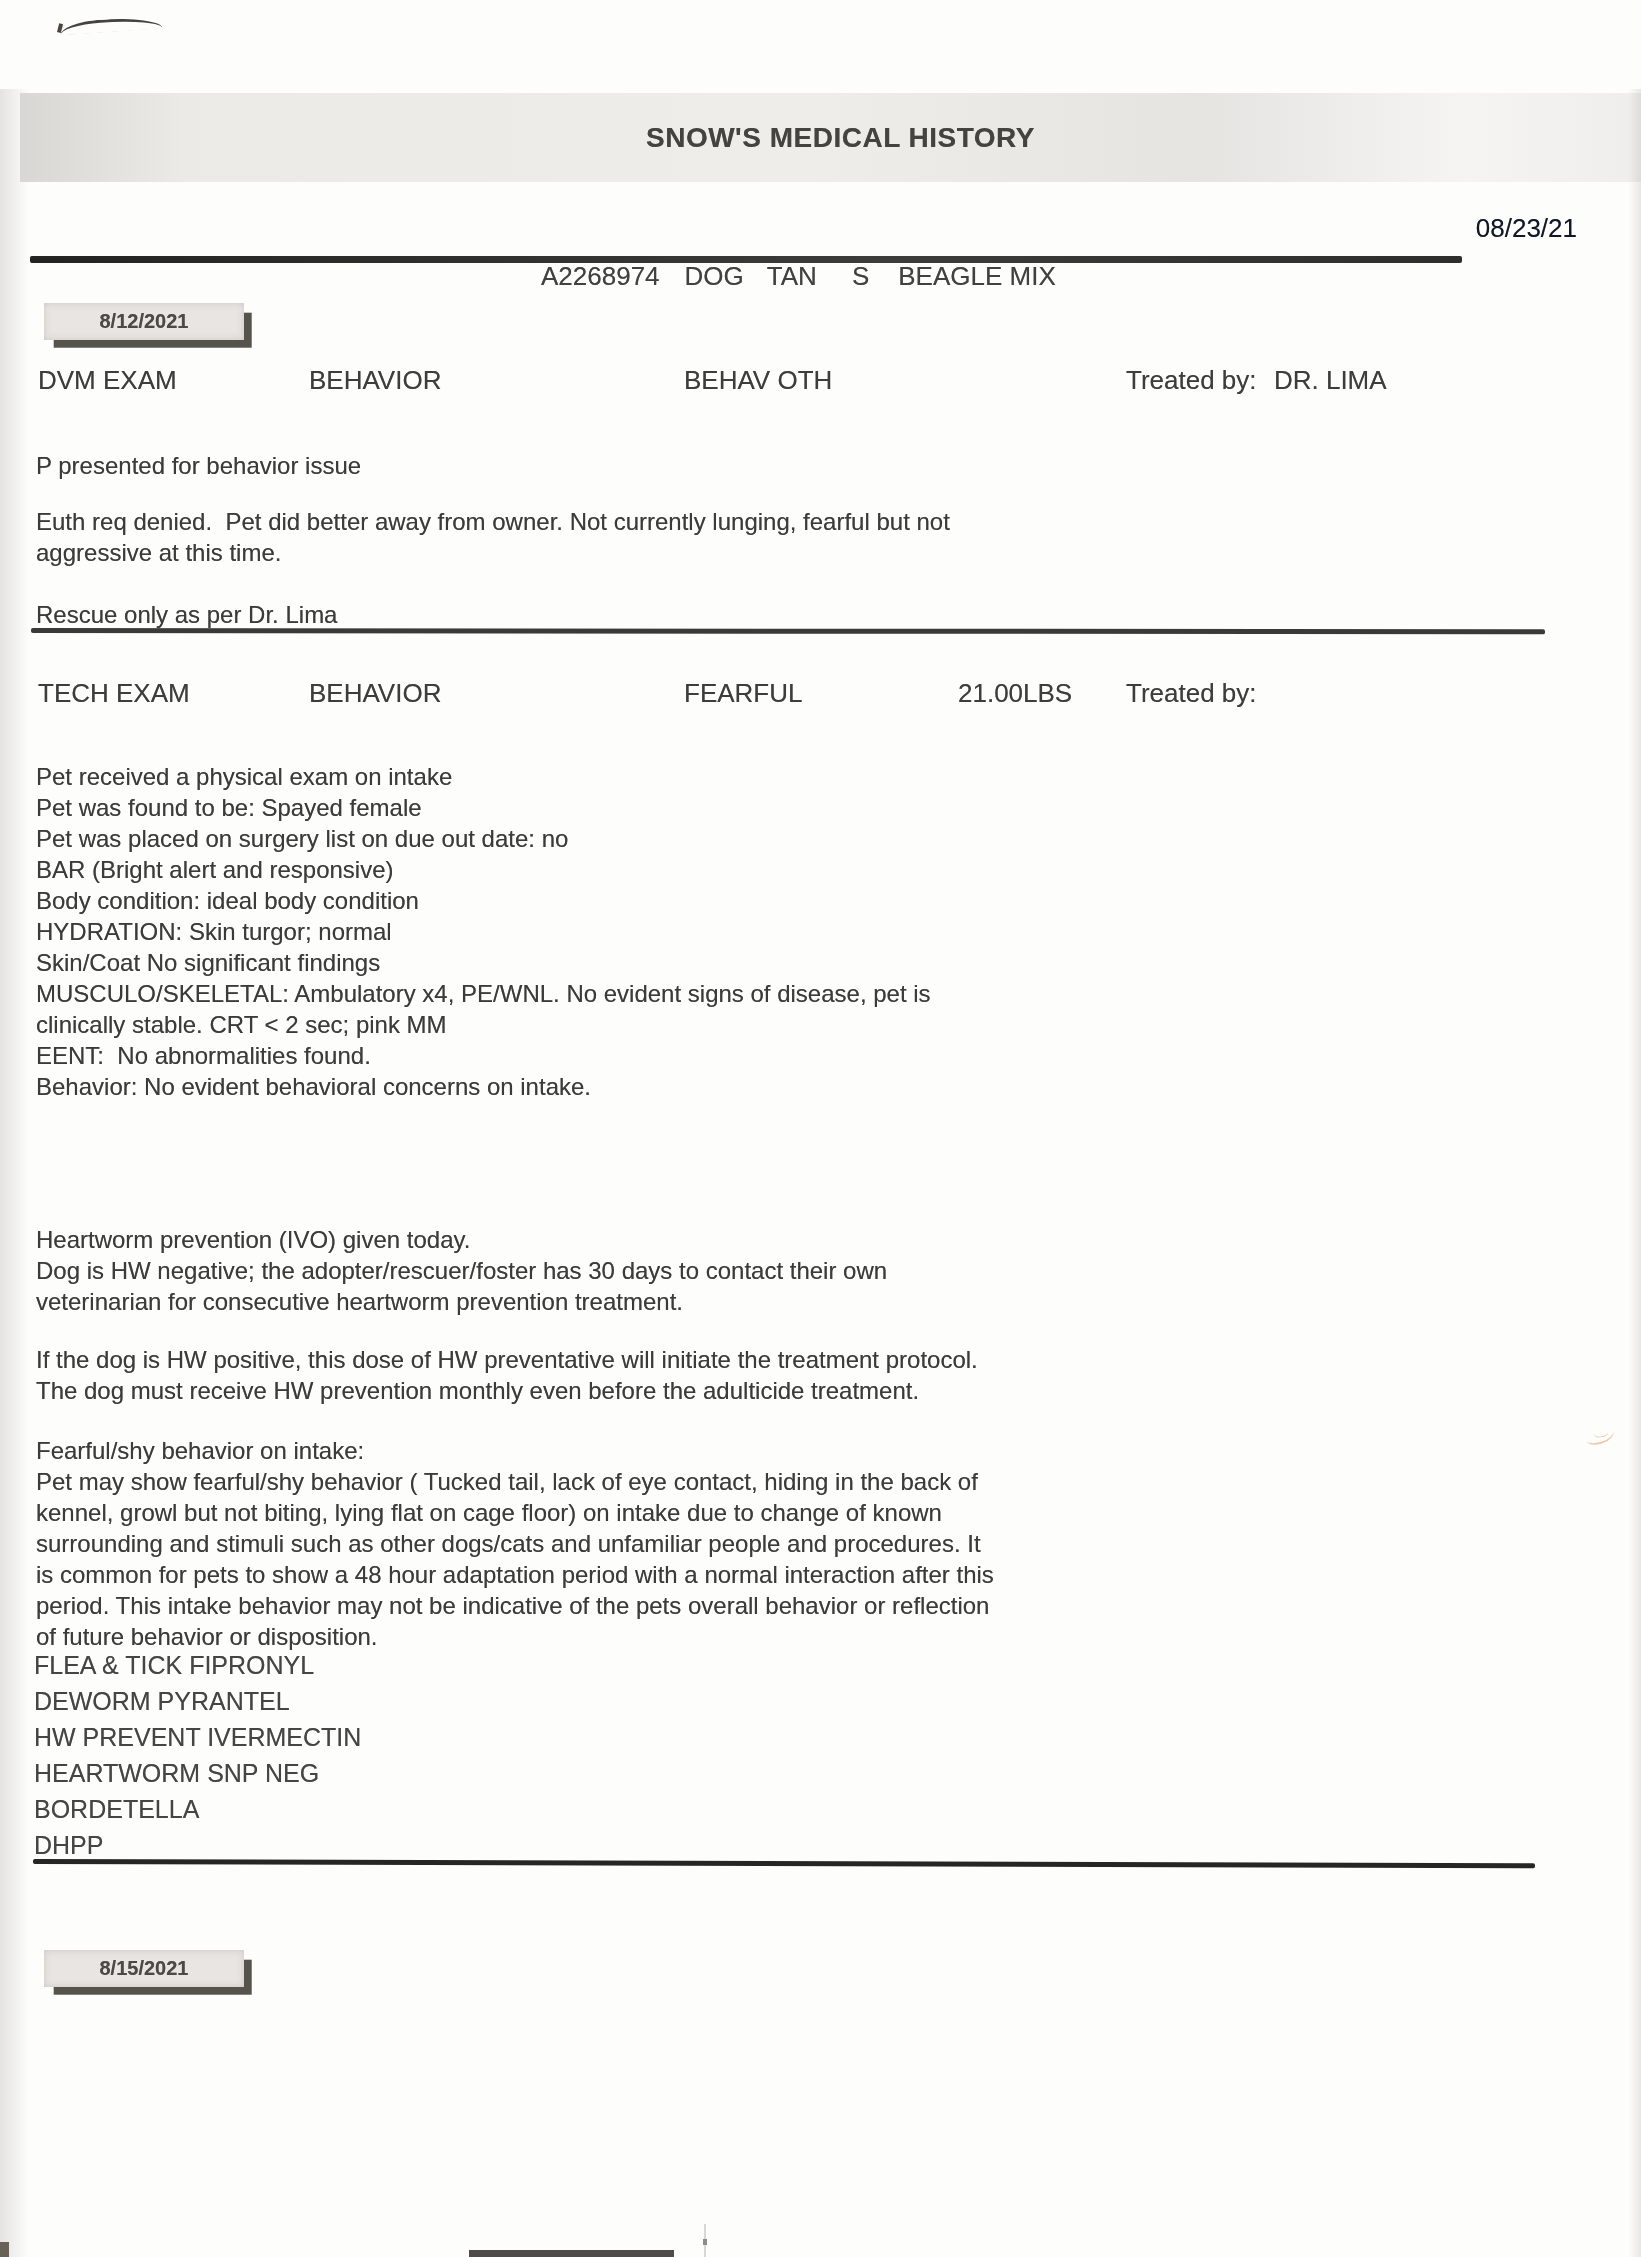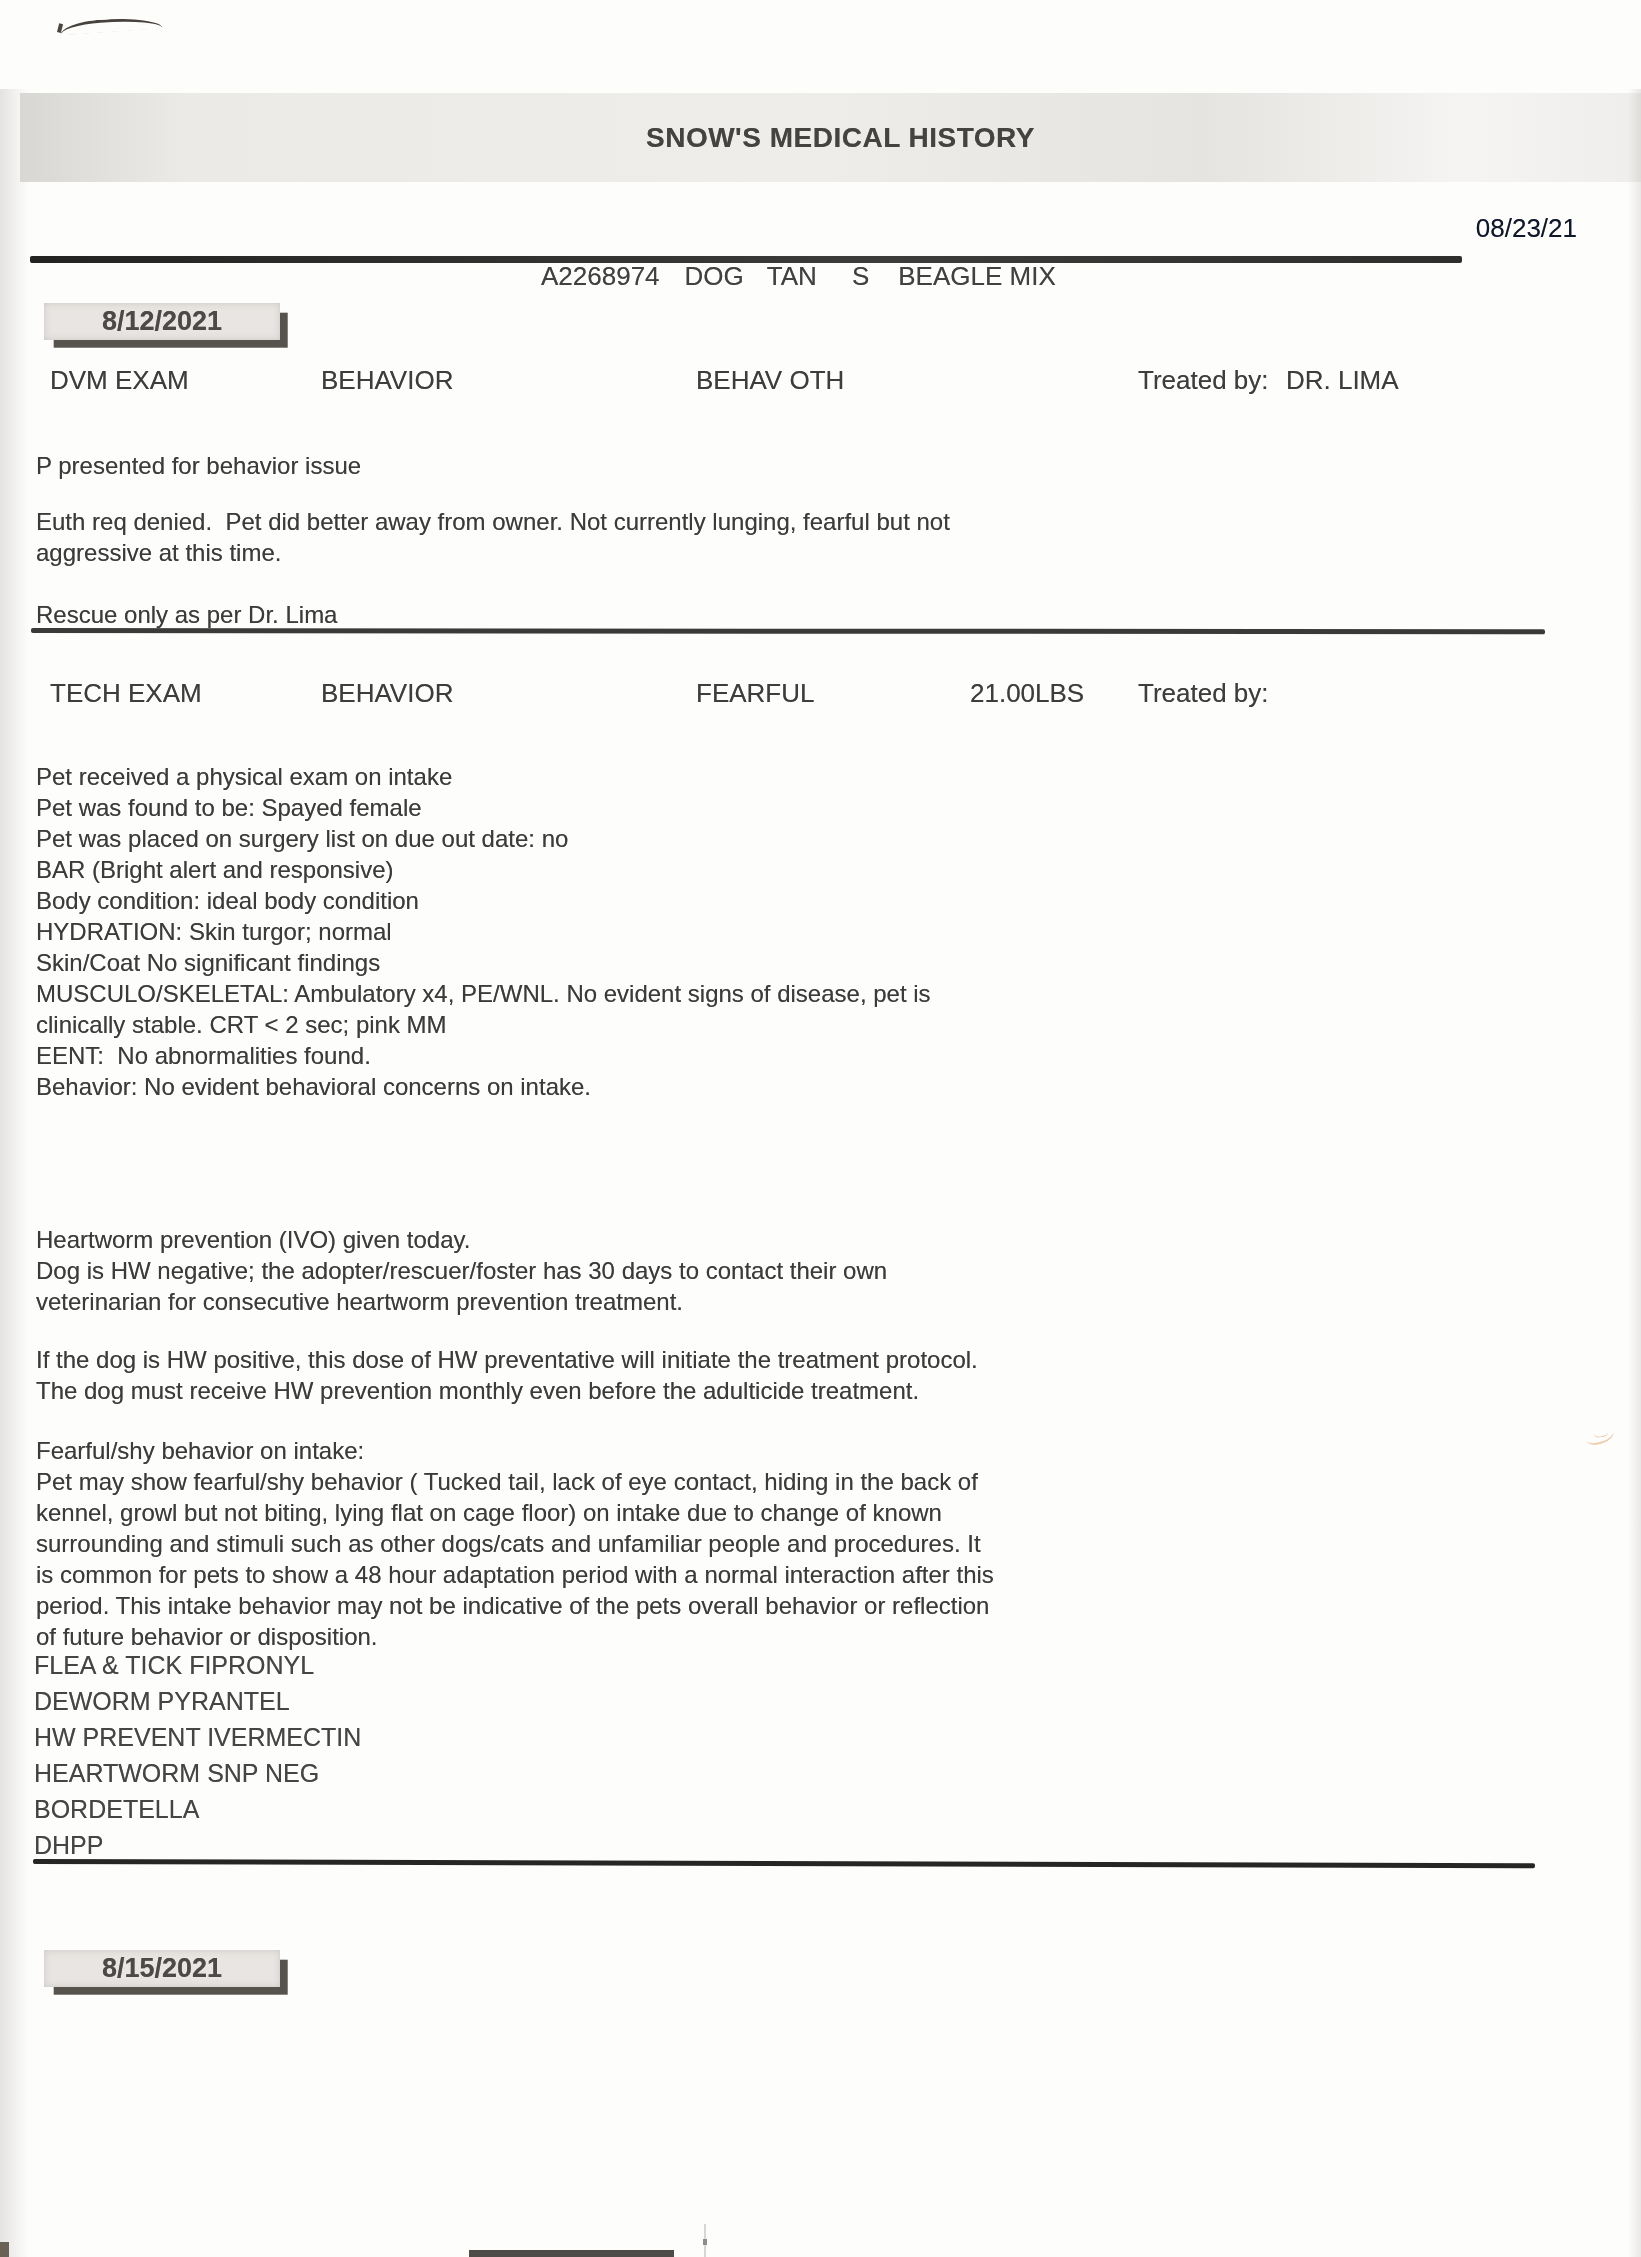--- a/index.html
+++ b/index.html
@@ -28,29 +28,29 @@
   .id-row .g30{margin-right:29px}
   .print-date{position:absolute;right:64px;top:213px;font-size:26px;color:#0f172a;}
 
   
   .rule{position:absolute;border-radius:1.9px;}
   .rule-1{top:256px;left:30px;width:1432px;height:6.8px;background:linear-gradient(90deg,#232321,#3c3c3a 60%,#2e2e2c);}
   .rule-2{top:628px;left:31px;width:1514px;height:4.8px;background:#3a3a38;transform:rotate(.05deg);transform-origin:left center;}
   .rule-3{top:1859px;left:33px;width:1502px;height:4.8px;background:#262624;transform:rotate(.16deg);transform-origin:left center;}
 
   
-  .date-badge{position:absolute;left:44px;width:236px;height:37px;background:#e8e5e2;
+  .date-badge{position:absolute;left:44px;width:200px;height:37px;background:#e8e5e2;
     box-shadow:8.7px 8.7px 0 -1px #56524c, inset 0 0 7.7px rgba(120,115,110,.25);
     display:flex;align-items:center;justify-content:center;
-    font-size:27px;font-weight:bold;color:#4c4a47;}
+    font-size:20px;font-weight:bold;color:#4c4a47;}
   .badge-1{top:303px}
   .badge-2{top:1950px}
 
   
-  .exam-row{position:absolute;left:16px;width:1372px;height:33px;font-size:26px;color:#3d3d3c;}
+  .exam-row{position:absolute;left:4px;width:1372px;height:33px;font-size:26px;color:#3d3d3c;}
   .exam-row>span{position:absolute;top:0;white-space:nowrap;}
   .c1{left:34px}.c2{left:305px}.c3{left:680px}.c4{left:954px}.c5{left:1122px}
   .tb-val{margin-left:17.4px}
   .row-dvm{top:365px}
   .row-tech{top:678px}
 
   
   .note{position:absolute;left:36px;width:1381px;font-size:24px;line-height:31px;
     white-space:pre-wrap;color:#3b3b3b;}
   .treatments{position:absolute;left:34px;top:1647px;font-size:25px;line-height:36px;color:#454544;}

